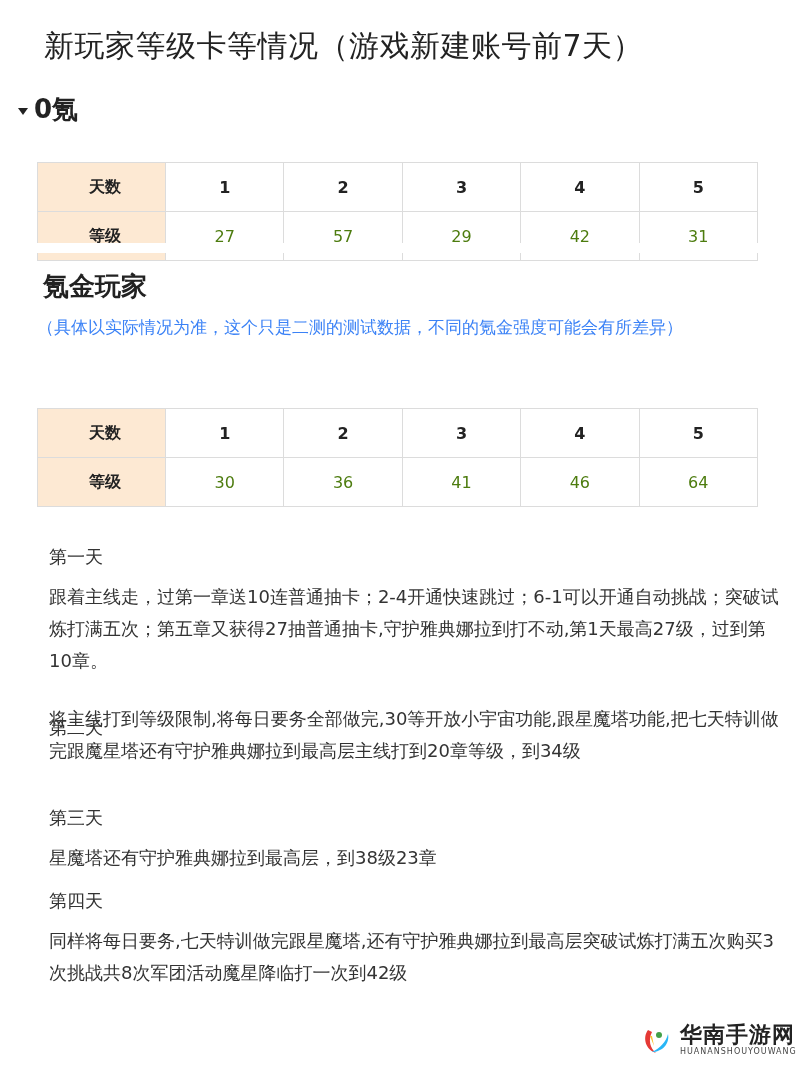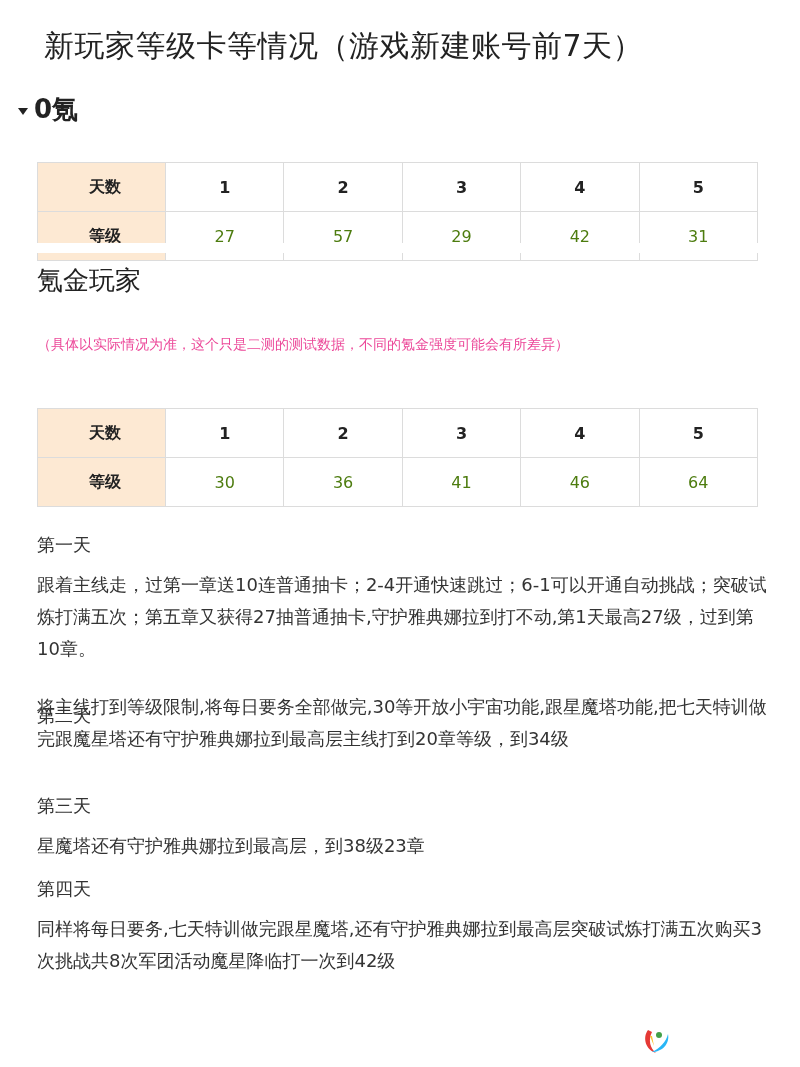--- a/index.html
+++ b/index.html
@@ -31,30 +31,30 @@
   table.lv td {
     border: 1px solid #dcdcdc; height: 46px;
     text-align: center; font-size: 16px; color: #333;
   }
   table.lv td.hd { background: #fde9d3; font-weight: bold; color: #222; width: 118px; padding-left: 8px; }
   table.lv tr.days td { font-weight: bold; color: #222; }
   table.lv tr.lvl td:not(.hd) { color: #4d7c0f; }
   .t1 { top: 162px; }
   .t1-clip { position: absolute; left: 0; top: 243px; width: 800px; height: 10px; background: #fff; }
   .h2 {
-    position: absolute; left: 37px; top: 263px; margin: 0;
-    font-size: 26px; font-weight: normal; color: #222;
+    position: absolute; left: 37px; top: 263px; margin: 6px;
+    font-size: 26px; font-weight: bold; color: #222;
   }
   .note {
-    position: absolute; left: 37px; top: 329px; width: 725px; margin: 0;
-    font-size: 14px; line-height: 30px; color: #ec4899;
+    position: absolute; left: 37px; top: 312px; width: 725px; margin: 0;
+    font-size: 17px; line-height: 30px; color: #3b82f6;
   }
   .t2 { top: 408px; }
   .body-text {
-    position: absolute; left: 37px; width: 730px; margin: 0;
+    position: absolute; left: 37px; width: 730px; margin: 12px;
     font-size: 18px; line-height: 32px; color: #333;
   }
   .logo {
     position: absolute; left: 640px; top: 1022px;
     display: flex; align-items: center;
   }
   .logo-mark { width: 34px; height: 34px; position: relative; margin-right: 6px; }
   .logo-text { display: flex; flex-direction: column; }
   .logo-cn { font-size: 22px; font-weight: bold; color: #222; letter-spacing: 1px; line-height: 24px; }
   .logo-en { font-size: 8px; color: #444; letter-spacing: 1px; }
@@ -127,13 +127,17 @@
 <p class="body-text" style="top:873px">第四天</p>
 <p class="body-text" style="top:913px">同样将每日要务,七天特训做完跟星魔塔,还有守护雅典娜拉到最高层突破试炼打满五次购买3次挑战共8次军团活动魔星降临打一次到42级</p>
 
 <div class="logo">
   <svg class="logo-mark" viewBox="0 0 34 34">
     <path d="M8 8 C2 16 6 28 16 31 C10 26 8 18 12 10 Z" fill="#e53935"></path>
     <path d="M12 30 C22 30 30 22 28 12 C26 20 20 26 12 30 Z" fill="#29b6f6"></path>
     <path d="M10 14 L14 24 L12 14 Z" fill="#fbc02d"></path>
     <circle cx="19" cy="13" r="3" fill="#43a047"></circle>
   </svg>
+  <div class="logo-text">
+    <span class="logo-cn">华南手游网</span>
+    <span class="logo-en">HUANANSHOUYOUWANG</span>
+  </div>
 </div>
 
 </body></html>

